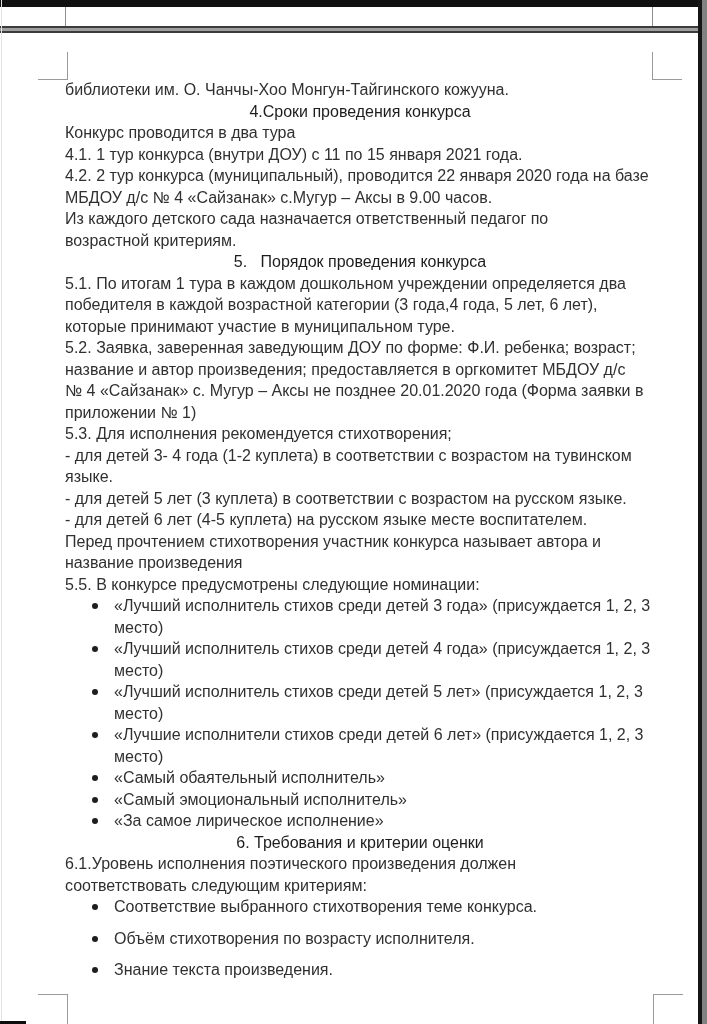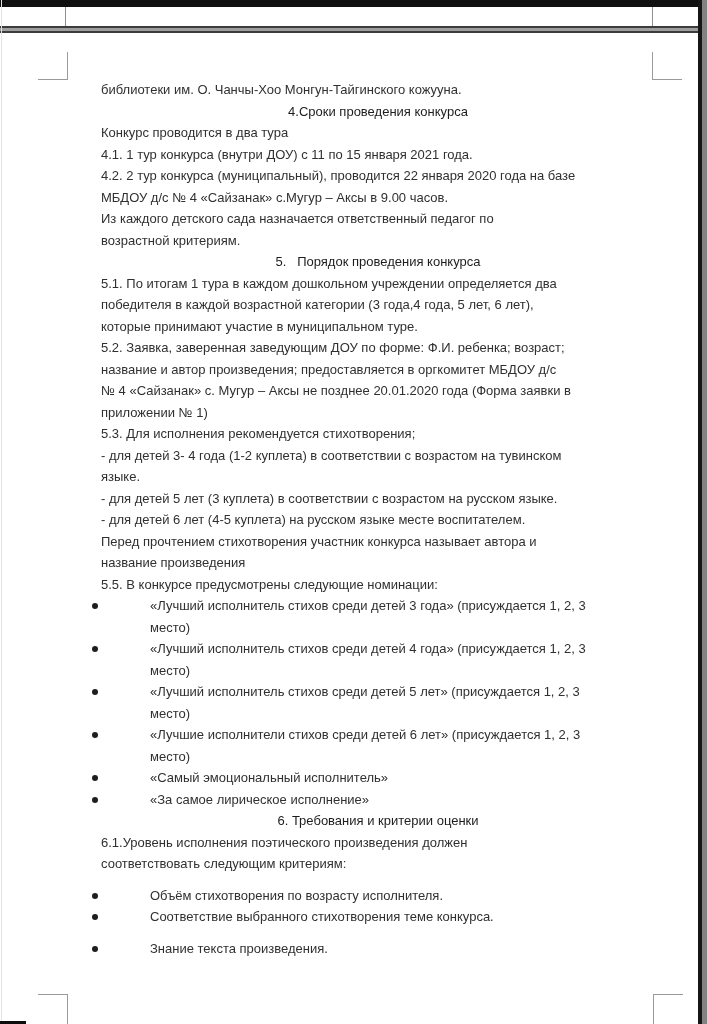--- a/index.html
+++ b/index.html
@@ -28,22 +28,22 @@
   
   .corner{position:absolute;}
   .corner.tl{left:38px;top:52px;width:29px;height:27px;border-right:1px solid #9a9a9a;border-bottom:1px solid #9a9a9a;}
   .corner.tr{left:652px;top:52px;width:29px;height:27px;border-left:1px solid #9a9a9a;border-bottom:1px solid #9a9a9a;}
   .corner.bl{left:38px;top:994px;width:29px;height:30px;border-right:1px solid #9a9a9a;border-top:1px solid #9a9a9a;}
   .corner.br{left:653px;top:994px;width:29px;height:30px;border-left:1px solid #9a9a9a;border-top:1px solid #9a9a9a;}
 
   
   .content{position:absolute;left:65px;top:79px;width:590px;}
   .line{
-    height:21.5px;line-height:21.5px;font-size:13px;
-    color:#303030;white-space:pre;margin-left:36px;
+    height:21.5px;line-height:21.5px;font-size:16px;
+    color:#303030;white-space:pre;
   }
   .bold-center{text-align:center;font-weight:normal;color:#1d1d1d;}
   .italic{}
 
   .bullet{display:flex;padding-left:21px;}
   .dot-cell{flex:0 0 28px;width:28px;position:relative;}
   .dot{position:absolute;left:6px;top:8px;width:6px;height:6px;border-radius:50%;background:#1e1e1e;}
   .btxt{flex:1 1 auto;min-width:0;}
   .crit-gap{margin-top:10px;}
 </style>
@@ -129,50 +129,58 @@
       <div class="btxt">
         <div class="line">«Лучшие исполнители стихов среди детей 6 лет» (присуждается 1, 2, 3</div>
         <div class="line">место)</div>
       </div>
     </div>
     <div class="bullet">
       <span class="dot-cell">
           <span class="dot"></span>
         </span>
       <div class="btxt">
+        <div class="line">«Самый обаятельный исполнитель»</div>
+      </div>
+    </div>
+    <div class="bullet">
+      <span class="dot-cell">
+          <span class="dot"></span>
+        </span>
+      <div class="btxt">
         <div class="line">«Самый эмоциональный исполнитель»</div>
       </div>
     </div>
     <div class="bullet">
       <span class="dot-cell">
           <span class="dot"></span>
         </span>
       <div class="btxt">
         <div class="line">«За самое лирическое исполнение»</div>
       </div>
     </div>
 
     <div class="line bold-center">6. Требования и критерии оценки</div>
     <div class="line">6.1.Уровень исполнения поэтического произведения должен</div>
     <div class="line">соответствовать следующим критериям:</div>
 
+    <div class="bullet">
+      <span class="dot-cell">
+          <span class="dot"></span>
+        </span>
+      <div class="btxt">
+        <div class="line">Соответствие выбранного стихотворения теме конкурса.</div>
+      </div>
+    </div>
     <div class="bullet crit-gap">
       <span class="dot-cell">
           <span class="dot"></span>
         </span>
       <div class="btxt">
         <div class="line">Объём стихотворения по возрасту исполнителя.</div>
-      </div>
-    </div>
-    <div class="bullet">
-      <span class="dot-cell">
-          <span class="dot"></span>
-        </span>
-      <div class="btxt">
-        <div class="line">Соответствие выбранного стихотворения теме конкурса.</div>
       </div>
     </div>
     <div class="bullet crit-gap">
       <span class="dot-cell">
           <span class="dot"></span>
         </span>
       <div class="btxt">
         <div class="line">Знание текста произведения.</div>
       </div>
     </div>

